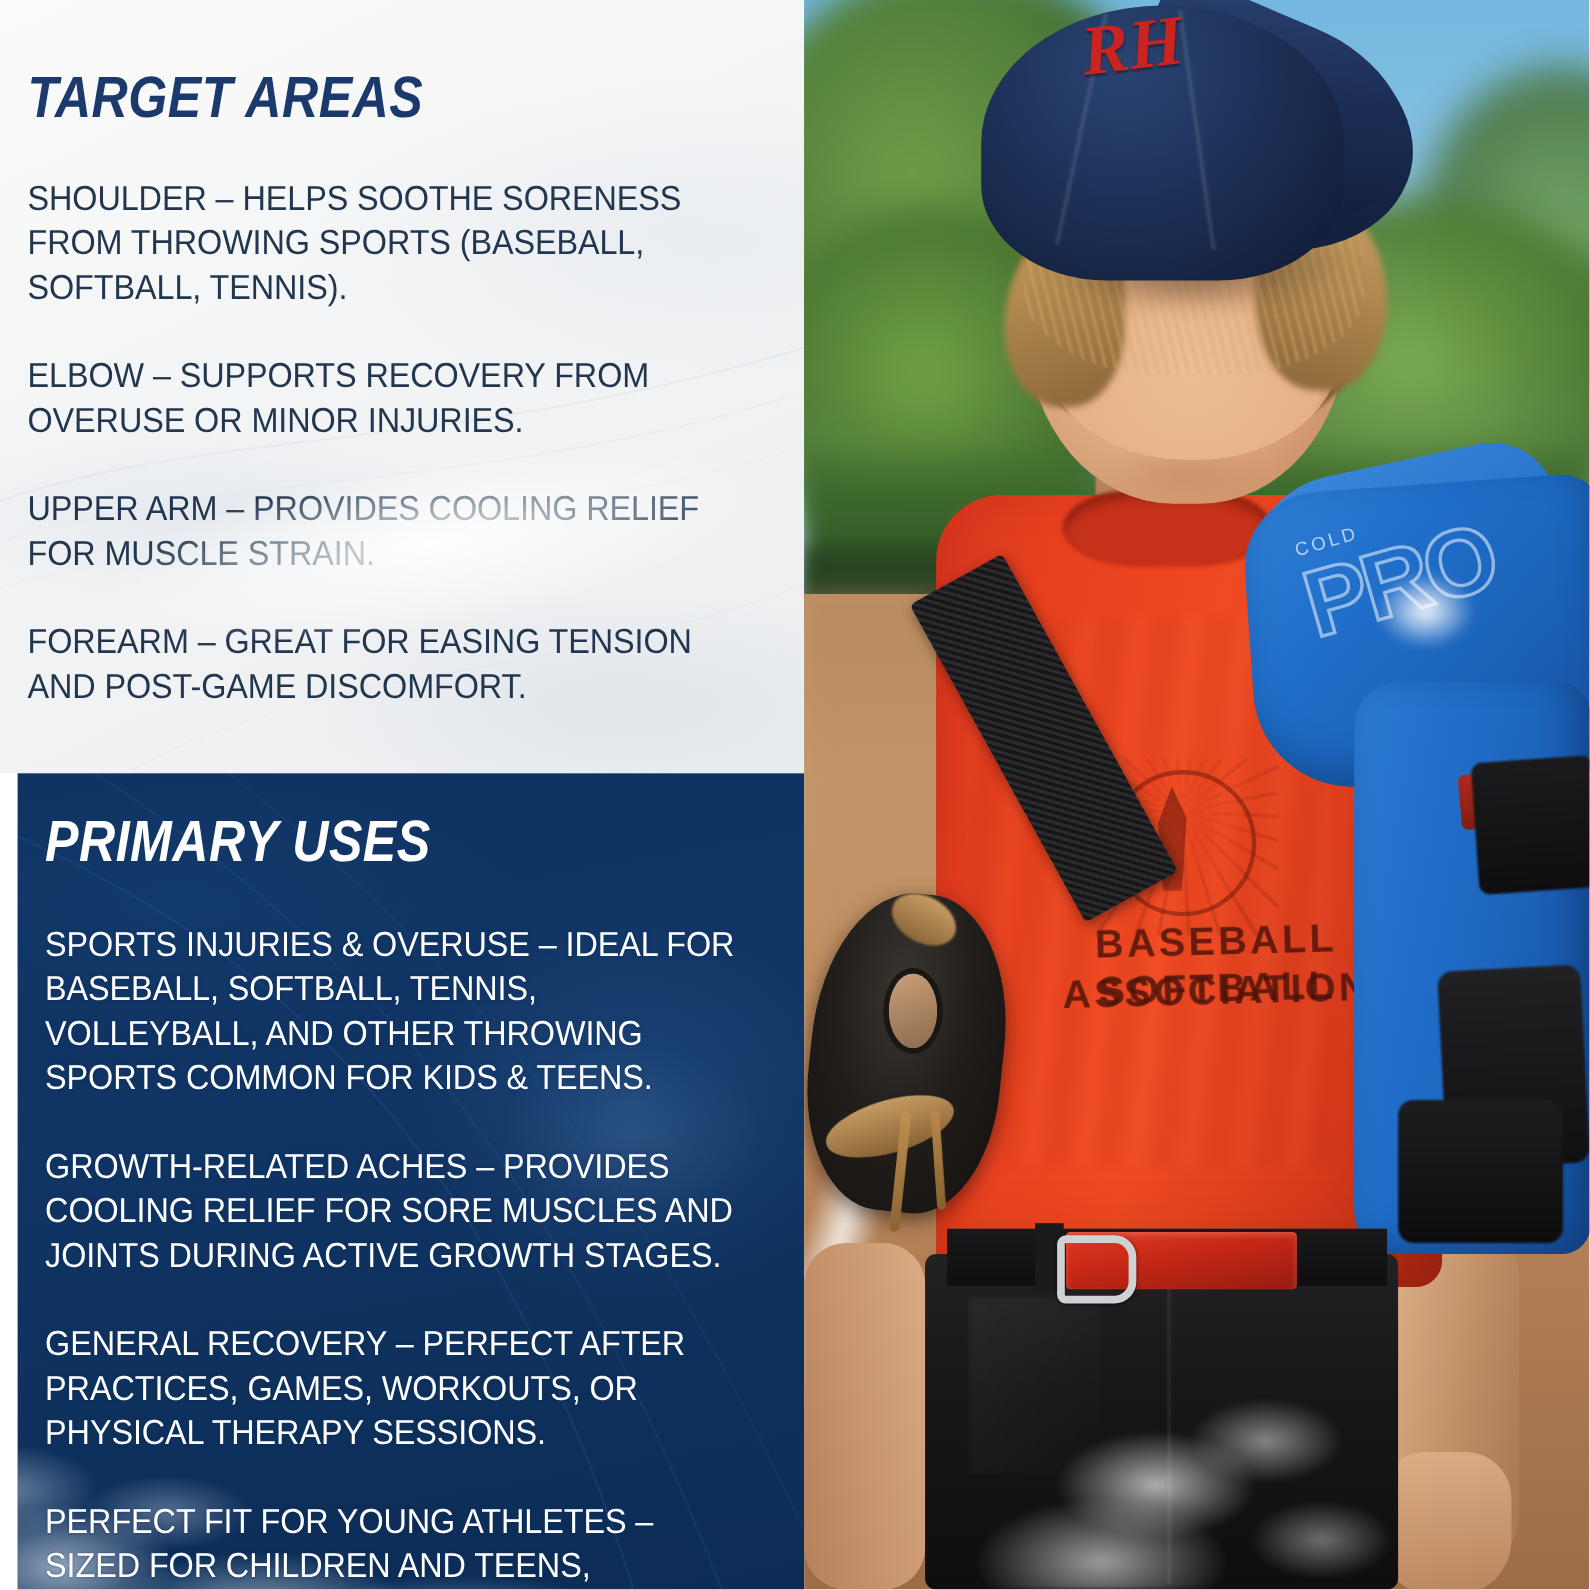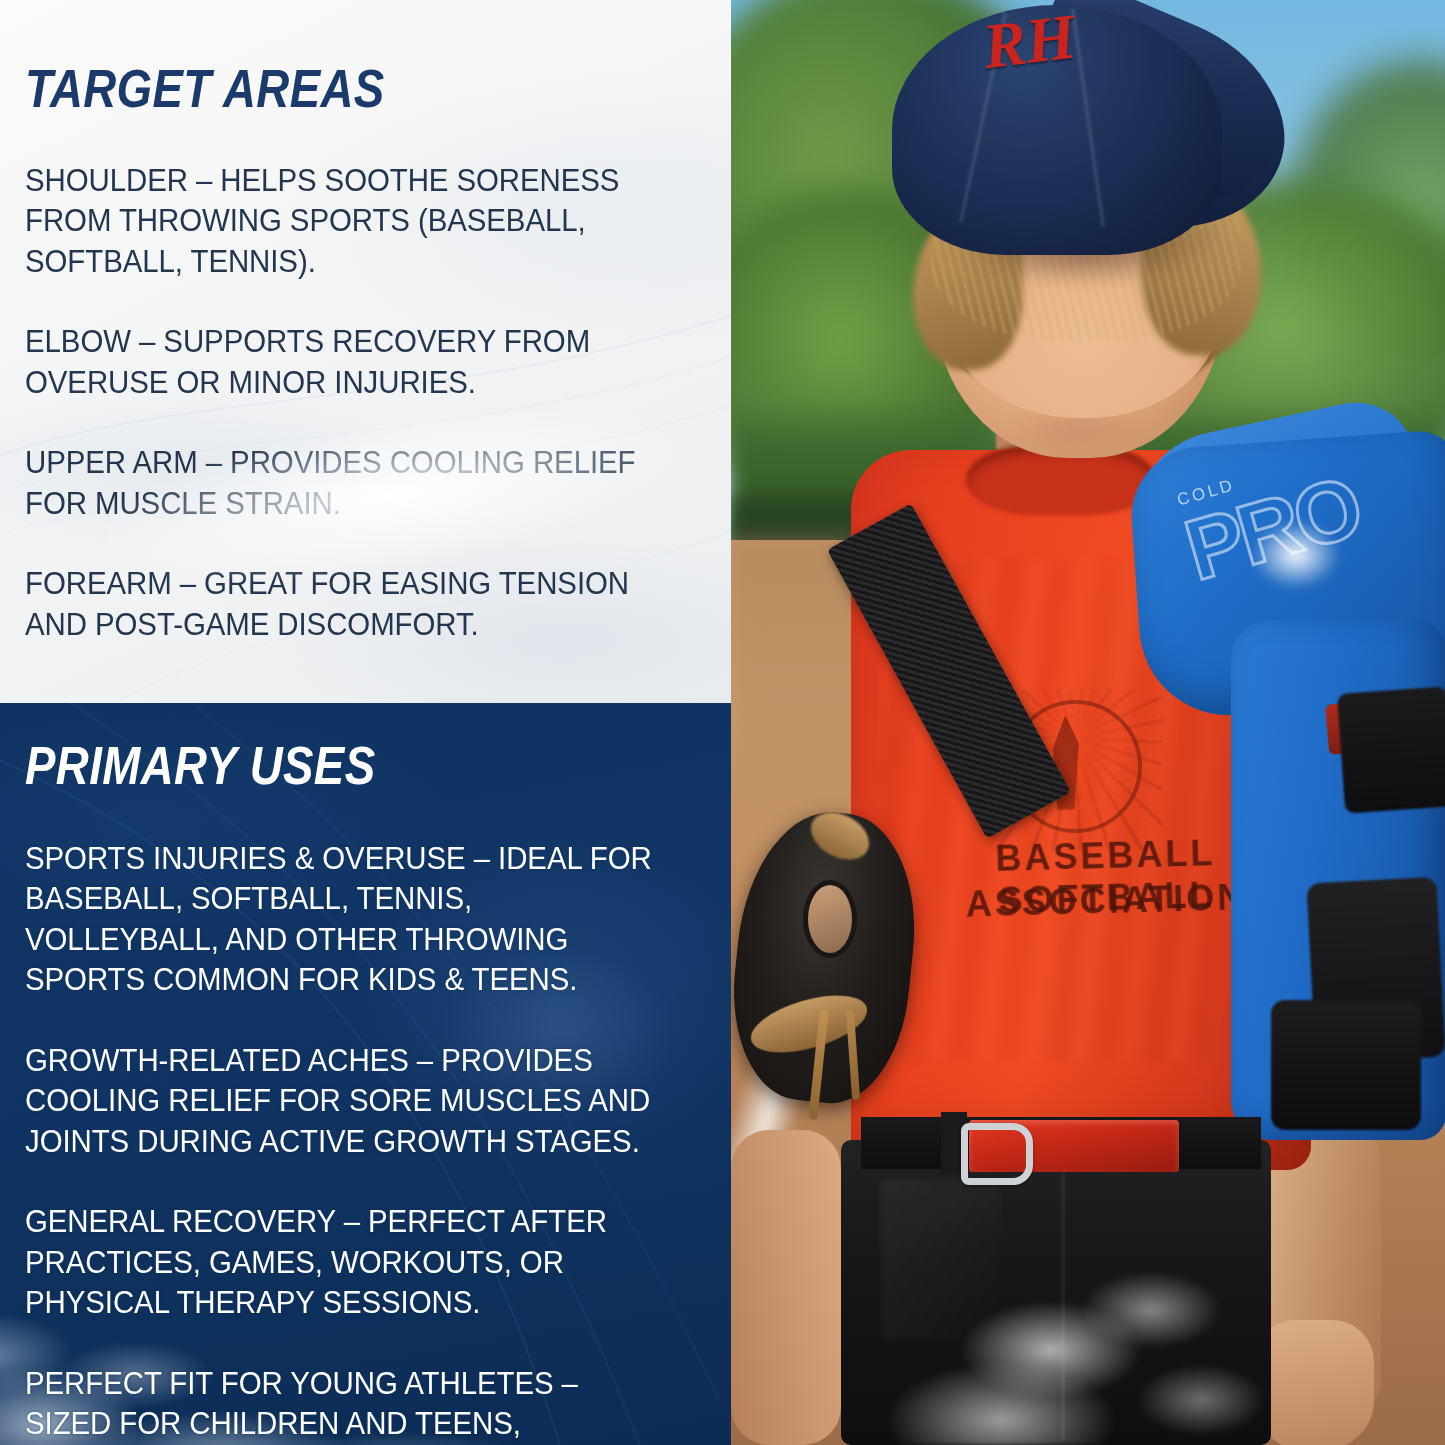--- a/index.html
+++ b/index.html
@@ -15,21 +15,21 @@
         radial-gradient(ellipse 420px 150px at 560px 640px, rgba(205,215,228,.40), rgba(205,215,228,0) 70%),
         radial-gradient(ellipse 380px 120px at 180px 470px, rgba(200,212,226,.30), rgba(200,212,226,0) 72%),
         radial-gradient(ellipse 500px 200px at 620px 210px, rgba(210,220,232,.28), rgba(210,220,232,0) 70%),
         linear-gradient(155deg,#fbfbfb 0%,#f3f4f5 45%,#eceef0 100%);
       overflow:hidden;}
   .panel-light:after{content:"";position:absolute;left:-60px;top:330px;width:900px;height:330px;
       background:radial-gradient(ellipse 440px 110px at 50% 50%, rgba(255,255,255,.95), rgba(255,255,255,0) 68%);
       transform:rotate(-9deg);pointer-events:none;}
   .swoosh{position:absolute;pointer-events:none;opacity:.5;}
 
-  .panel-navy{position:absolute;left:0;top:703px;width:731px;height:742px;
+  .panel-navy{position:absolute;left:16px;top:703px;width:731px;height:742px;
       background:
         radial-gradient(ellipse 300px 260px at 560px 300px, rgba(44,86,140,.45), rgba(44,86,140,0) 70%),
         radial-gradient(ellipse 420px 160px at 150px 120px, rgba(22,62,114,.55), rgba(22,62,114,0) 72%),
         linear-gradient(170deg,#0f3463 0%,#103565 40%,#0c2c55 100%);
       overflow:hidden;}
   .navy-smoke{position:absolute;left:-80px;bottom:-60px;width:760px;height:330px;pointer-events:none;
       background:
         radial-gradient(ellipse 150px 85px at 120px 250px, rgba(226,236,246,.62), rgba(226,236,246,0) 68%),
         radial-gradient(ellipse 190px 70px at 300px 285px, rgba(222,233,245,.52), rgba(222,233,245,0) 70%),
         radial-gradient(ellipse 120px 60px at 70px 180px, rgba(220,232,245,.42), rgba(220,232,245,0) 70%),

